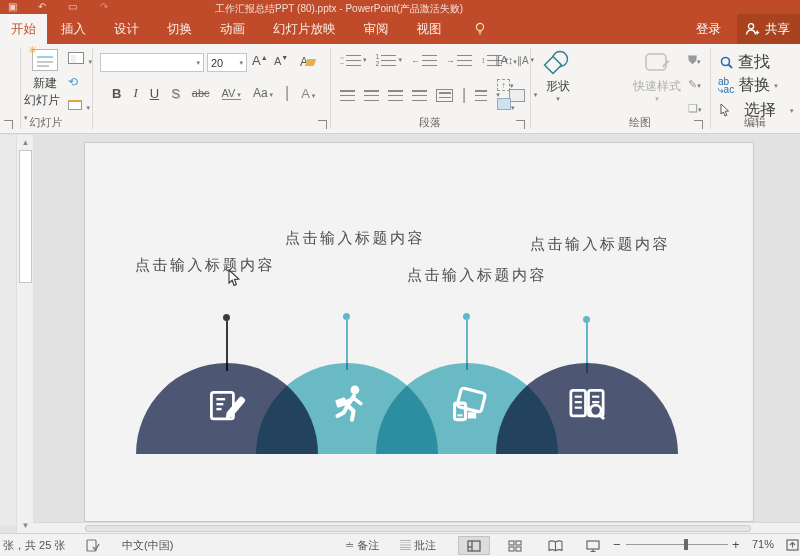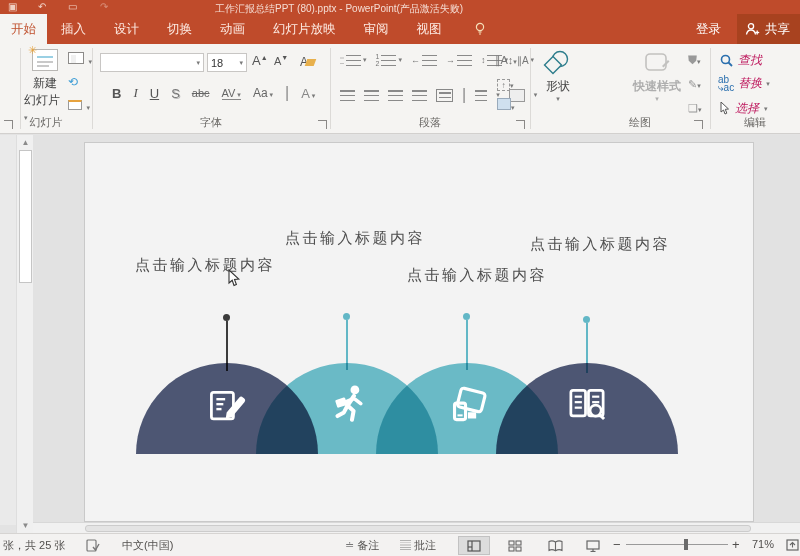--- a/index.html
+++ b/index.html
@@ -19,21 +19,21 @@
   #tellme { display:flex; align-items:center; gap:6px; color:#f2cfc3; font-size:12.5px; margin-left:18px; }
   #tab-right { margin-left:auto; display:flex; align-items:center; }
   #signin { color:#ffffff; font-size:12.5px; margin-right:16px; }
   #share { background:#a8421f; color:#ffffff; font-size:12.5px; height:30px; display:flex; align-items:center; padding:0 10px 0 8px; gap:5px; }
 
   
   #ribbon { left:0; top:44px; width:800px; height:90px; background:#f5f4f2; border-bottom:1px solid #d2d0ce; }
   .grp-label { position:absolute; bottom:3px; font-size:11px; color:#696764; width:100%; text-align:center; }
   .vsep { position:absolute; top:4px; bottom:4px; width:1px; background:#dcdad7; }
   .launcher { position:absolute; bottom:4px; width:9px; height:9px; border-left:1px solid #8a8886; border-bottom:1px solid #8a8886; transform:rotate(180deg); }
-  .rbtn-txt { color:#be185d; font-size:12px;font-style:italic; }
+  .rbtn-txt { color:#404040; font-size:16px; }
   .drop { font-size:7px; color:#7a7a7a; }
   .combo { background:#fff; border:1px solid #c8c6c4; height:19px; display:flex; align-items:center; font-size:11px; color:#333; padding:0 3px; }
   .combo .drop { margin-left:auto; }
   .glyph { font-size:12px; color:#6a6a6a; }
   .lines3 { width:15px; height:11px; background:repeating-linear-gradient(to bottom,#8a8a8a 0 1.5px,transparent 1.5px 4.8px); }
   .bigbtn { display:flex; flex-direction:column; align-items:center; font-size:12px; color:#444; }
   .fadedtxt { color:#aeaeae !important; }
 
   
   #thumb-pane { left:0; top:135px; width:16px; height:390px; background:#eaeaea; }
@@ -128,40 +128,39 @@
     <span style="display:inline-block;width:14px;height:10px;border-top:2px solid #e7a33e;border-bottom:1px solid #9a9a9a;background:#fff;border-left:1px solid #9a9a9a;border-right:1px solid #9a9a9a;"></span> <span class="drop">▾</span>
   </div>
   <div class="grp-label" style="left:0; width:92px;">幻灯片</div>
   <div class="vsep" style="left:92px;"></div>
 
   <div class="abs combo" style="left:100px; top:9px; width:104px;">
     <span></span>
       <span class="drop">▾</span>
   </div>
   <div class="abs combo" style="left:207px; top:9px; width:40px;">
-    <span>18</span>
+    <span>20</span>
       <span class="drop" style="margin-left:auto;">▾</span>
   </div>
   <div class="abs" style="left:252px; top:9px; font-size:13px; color:#555;"><span>A</span><sup style="font-size:7px;">▲</sup></div>
   <div class="abs" style="left:274px; top:10px; font-size:11px; color:#555;"><span>A</span><sup style="font-size:7px;">▼</sup></div>
   <div class="abs" style="left:300px; top:8px;">
     <span style="font-size:12px;color:#555;">A</span><span style="display:inline-block;width:9px;height:7px;background:#e8b04c;transform:skewX(-20deg);margin-left:-2px;"></span>
   </div>
   <div class="abs" style="left:112px; top:40px; display:flex; gap:12px; align-items:center;">
     <span style="font-weight:bold;color:#555;font-size:13px;">B</span>
     <span style="font-style:italic;font-family:'Liberation Serif',serif;color:#555;font-size:13px;">I</span>
     <span style="text-decoration:underline;color:#555;font-size:13px;">U</span>
     <span style="color:#777;font-size:13px;text-shadow:1px 1px 0 #bbb;">S</span>
     <span style="text-decoration:line-through;color:#666;font-size:11px;">abc</span>
     <span style="color:#666;font-size:11px;border-bottom:1px solid #888;"><span>AV</span><span class="drop"> ▾</span></span>
     <span style="color:#666;font-size:12px;"><span>Aa</span><span class="drop"> ▾</span></span>
     <span style="color:#8a8a8a;">|</span>
     <span style="color:#888;font-size:13px;"><span>A</span><span class="drop"> ▾</span></span>
   </div>
-  <div class="grp-label" style="left:92px; width:238px;">字体</div>
   <div class="launcher" style="left:318px;"></div>
   <div class="vsep" style="left:330px;"></div>
 
   <div class="abs" style="left:340px; top:9px; display:flex; gap:9px; align-items:center;">
     <span style="display:flex;gap:2px;align-items:center;">
         <span style="font-size:9px;color:#777;">⁚⁚</span>
         <span class="lines3"></span>
         <span class="drop">▾</span>
       </span>
     <span style="display:flex;gap:2px;align-items:center;">
@@ -212,21 +211,21 @@
       <rect x="4" y="9" width="12" height="12" transform="rotate(45 10 15)" fill="#f5f4f2" stroke="#2e7d8c" stroke-width="1.4"></rect>
     </svg>
     <span style="margin-top:2px;">形状</span>
     <span class="drop">▾</span>
   </div>
   <div class="abs bigbtn" style="left:630px; top:6px; width:54px;">
     <svg width="30" height="26" viewBox="0 0 30 26">
       <rect x="4" y="4" width="20" height="16" rx="4" fill="none" stroke="#c2c1bf" stroke-width="1.6"></rect>
       <path d="M20 16 L26 10 L27.5 11.5 L21.5 17.5 Z" fill="#c2c1bf"></path>
     </svg>
-    <span class="fadedtxt" style="margin-top:2px;font-weight:bold;">快速样式</span>
+    <span class="fadedtxt" style="margin-top:2px;">快速样式</span>
     <span class="drop fadedtxt">▾</span>
   </div>
   <div class="abs" style="left:688px; top:6px;"><span style="font-size:12px;color:#999;">⛊</span><span class="drop">▾</span></div>
   <div class="abs" style="left:688px; top:30px;"><span style="font-size:11px;color:#999;">✎</span><span class="drop">▾</span></div>
   <div class="abs" style="left:688px; top:54px;"><span style="font-size:11px;color:#999;">❑</span><span class="drop">▾</span></div>
   <div class="grp-label" style="left:530px; width:180px;padding-left:40px;">绘图</div>
   <div class="launcher" style="left:694px;"></div>
   <div class="vsep" style="left:710px;"></div>
 
   <div class="abs" style="left:720px; top:8px; display:flex; gap:5px; align-items:center;">
@@ -234,21 +233,21 @@
       <circle cx="5.5" cy="5.5" r="4" fill="none" stroke="#2a6fae" stroke-width="1.6"></circle>
       <line x1="8.5" y1="8.5" x2="12" y2="12" stroke="#2a6fae" stroke-width="1.8"></line>
     </svg>
     <span class="rbtn-txt">查找</span>
   </div>
   <div class="abs" style="left:718px; top:31px; display:flex; gap:4px; align-items:center;">
     <span style="font-size:10px; color:#2a6fae; line-height:8px;">ab<br>⤷ac</span>
     <span class="rbtn-txt">替换</span>
     <span class="drop">▾</span>
   </div>
-  <div class="abs" style="left:720px; top:56px; display:flex; gap:5px; align-items:center;">
+  <div class="abs" style="left:720px; top:56px; display:flex; gap:14px; align-items:center;">
     <svg width="10" height="13" viewBox="0 0 10 13">
       <path d="M1 0 L1 10 L3.5 8 L5 12 L6.8 11.2 L5.3 7.3 L8.5 7 Z" fill="#fff" stroke="#555" stroke-width="1"></path>
     </svg>
     <span class="rbtn-txt">选择</span>
     <span class="drop">▾</span>
   </div>
   <div class="grp-label" style="left:710px; width:90px;">编辑</div>
 </div>
 
 <div class="abs" id="thumb-pane"></div>

